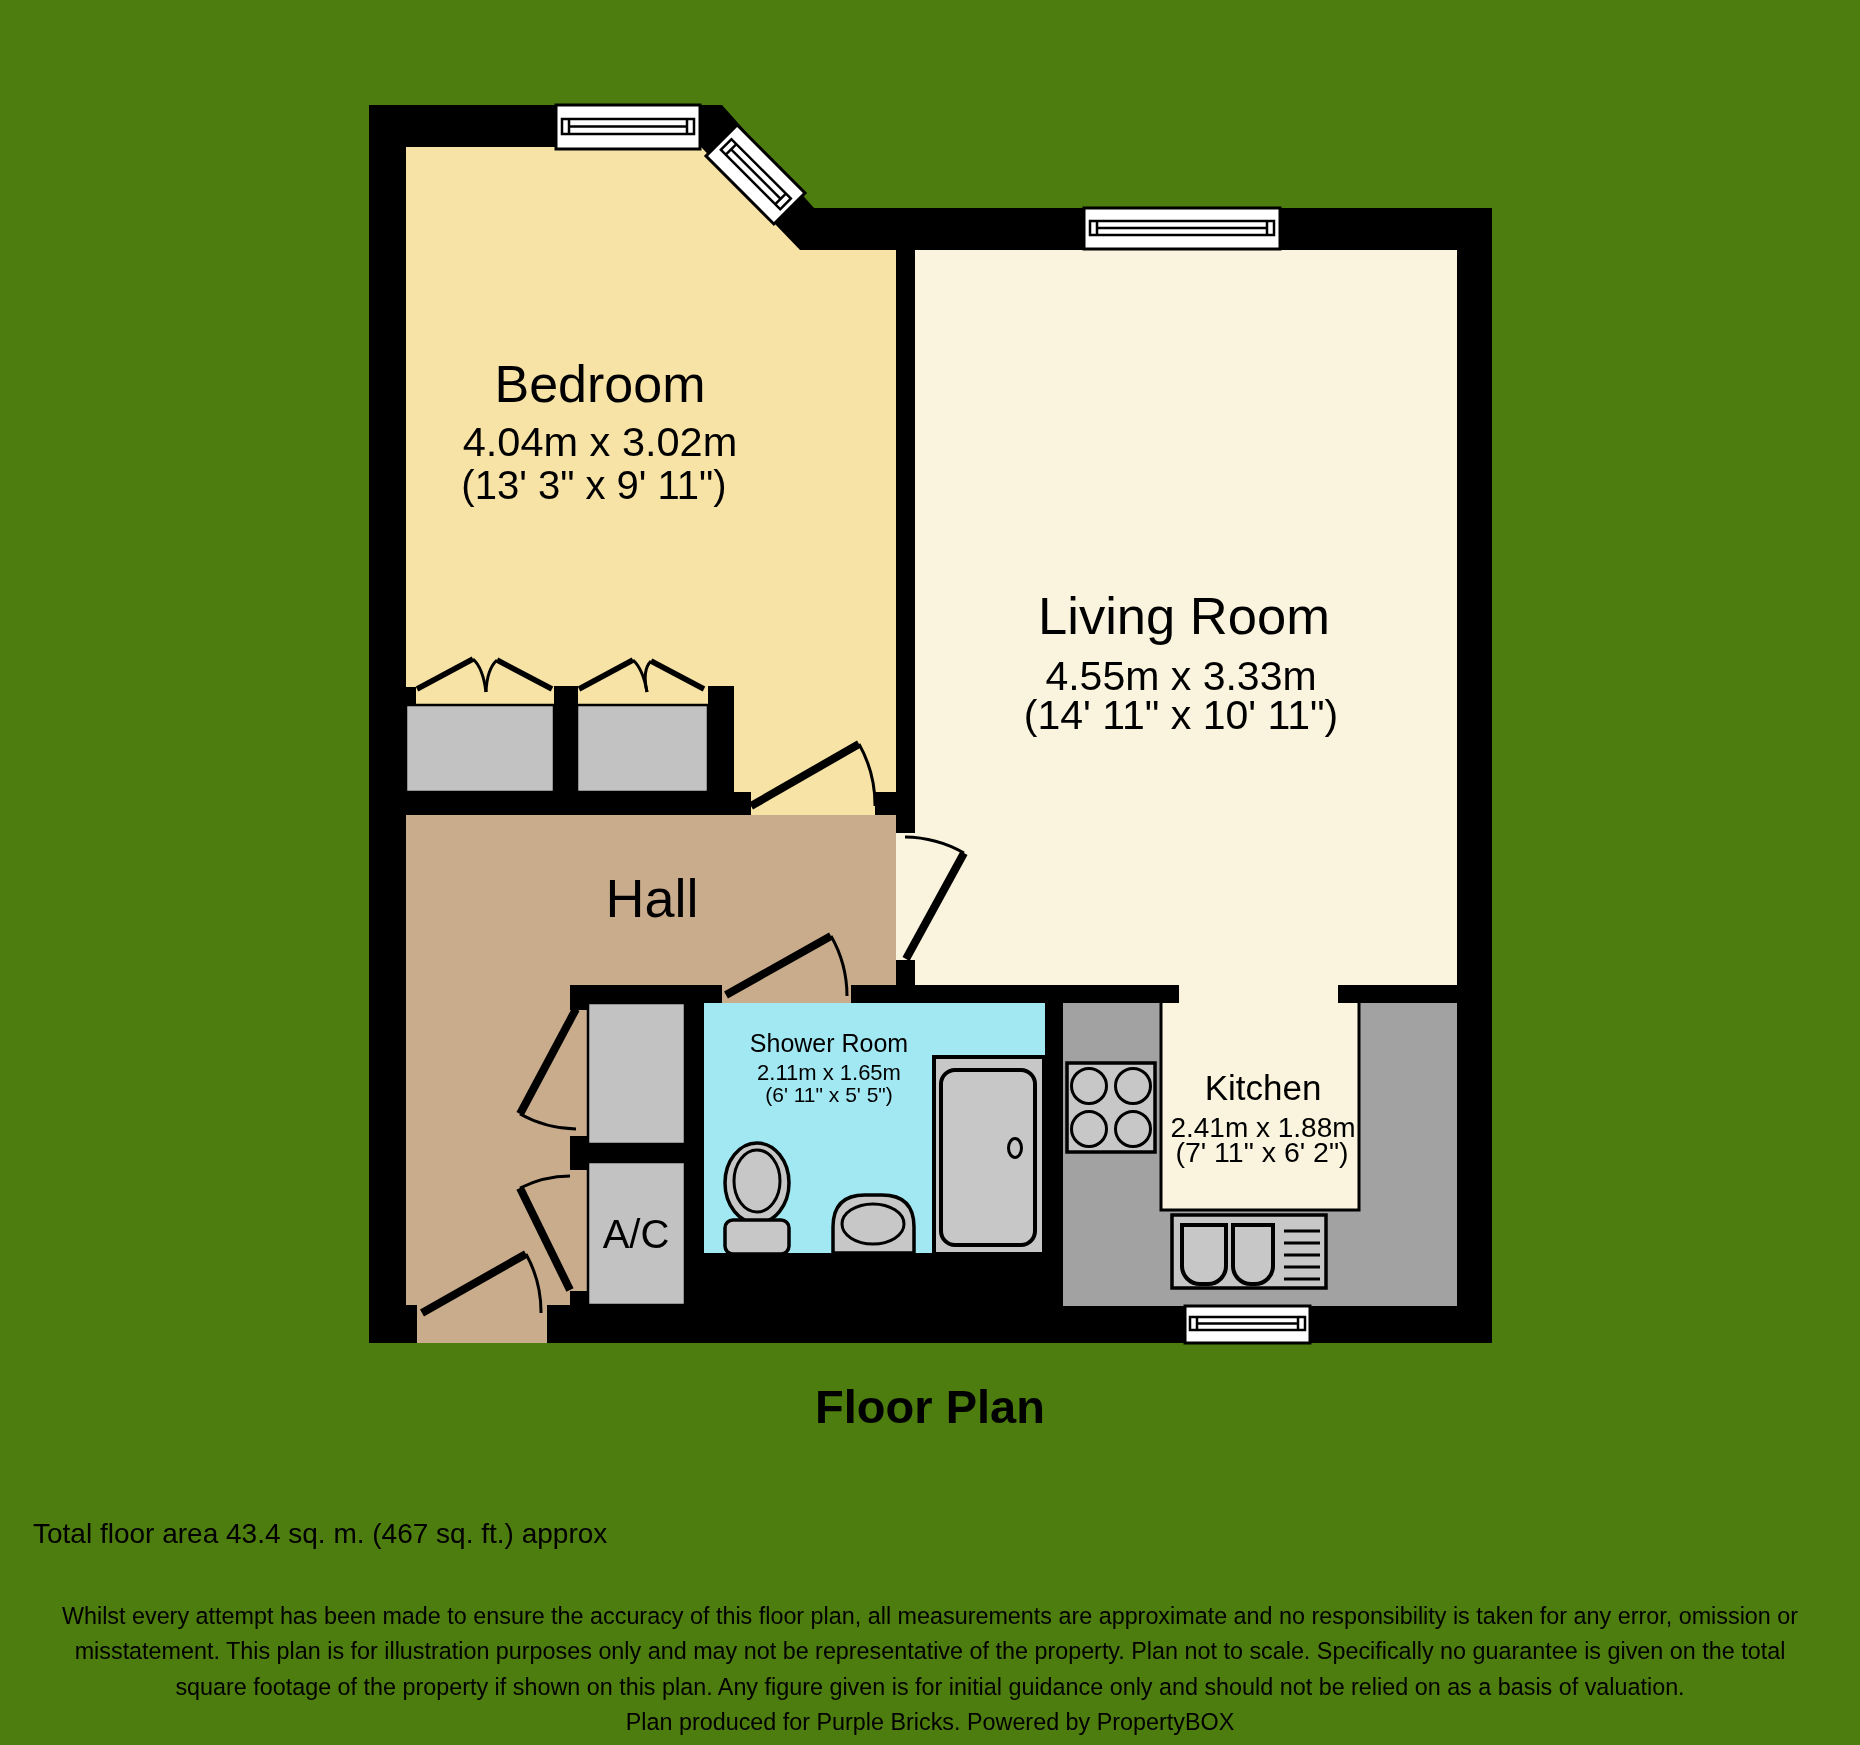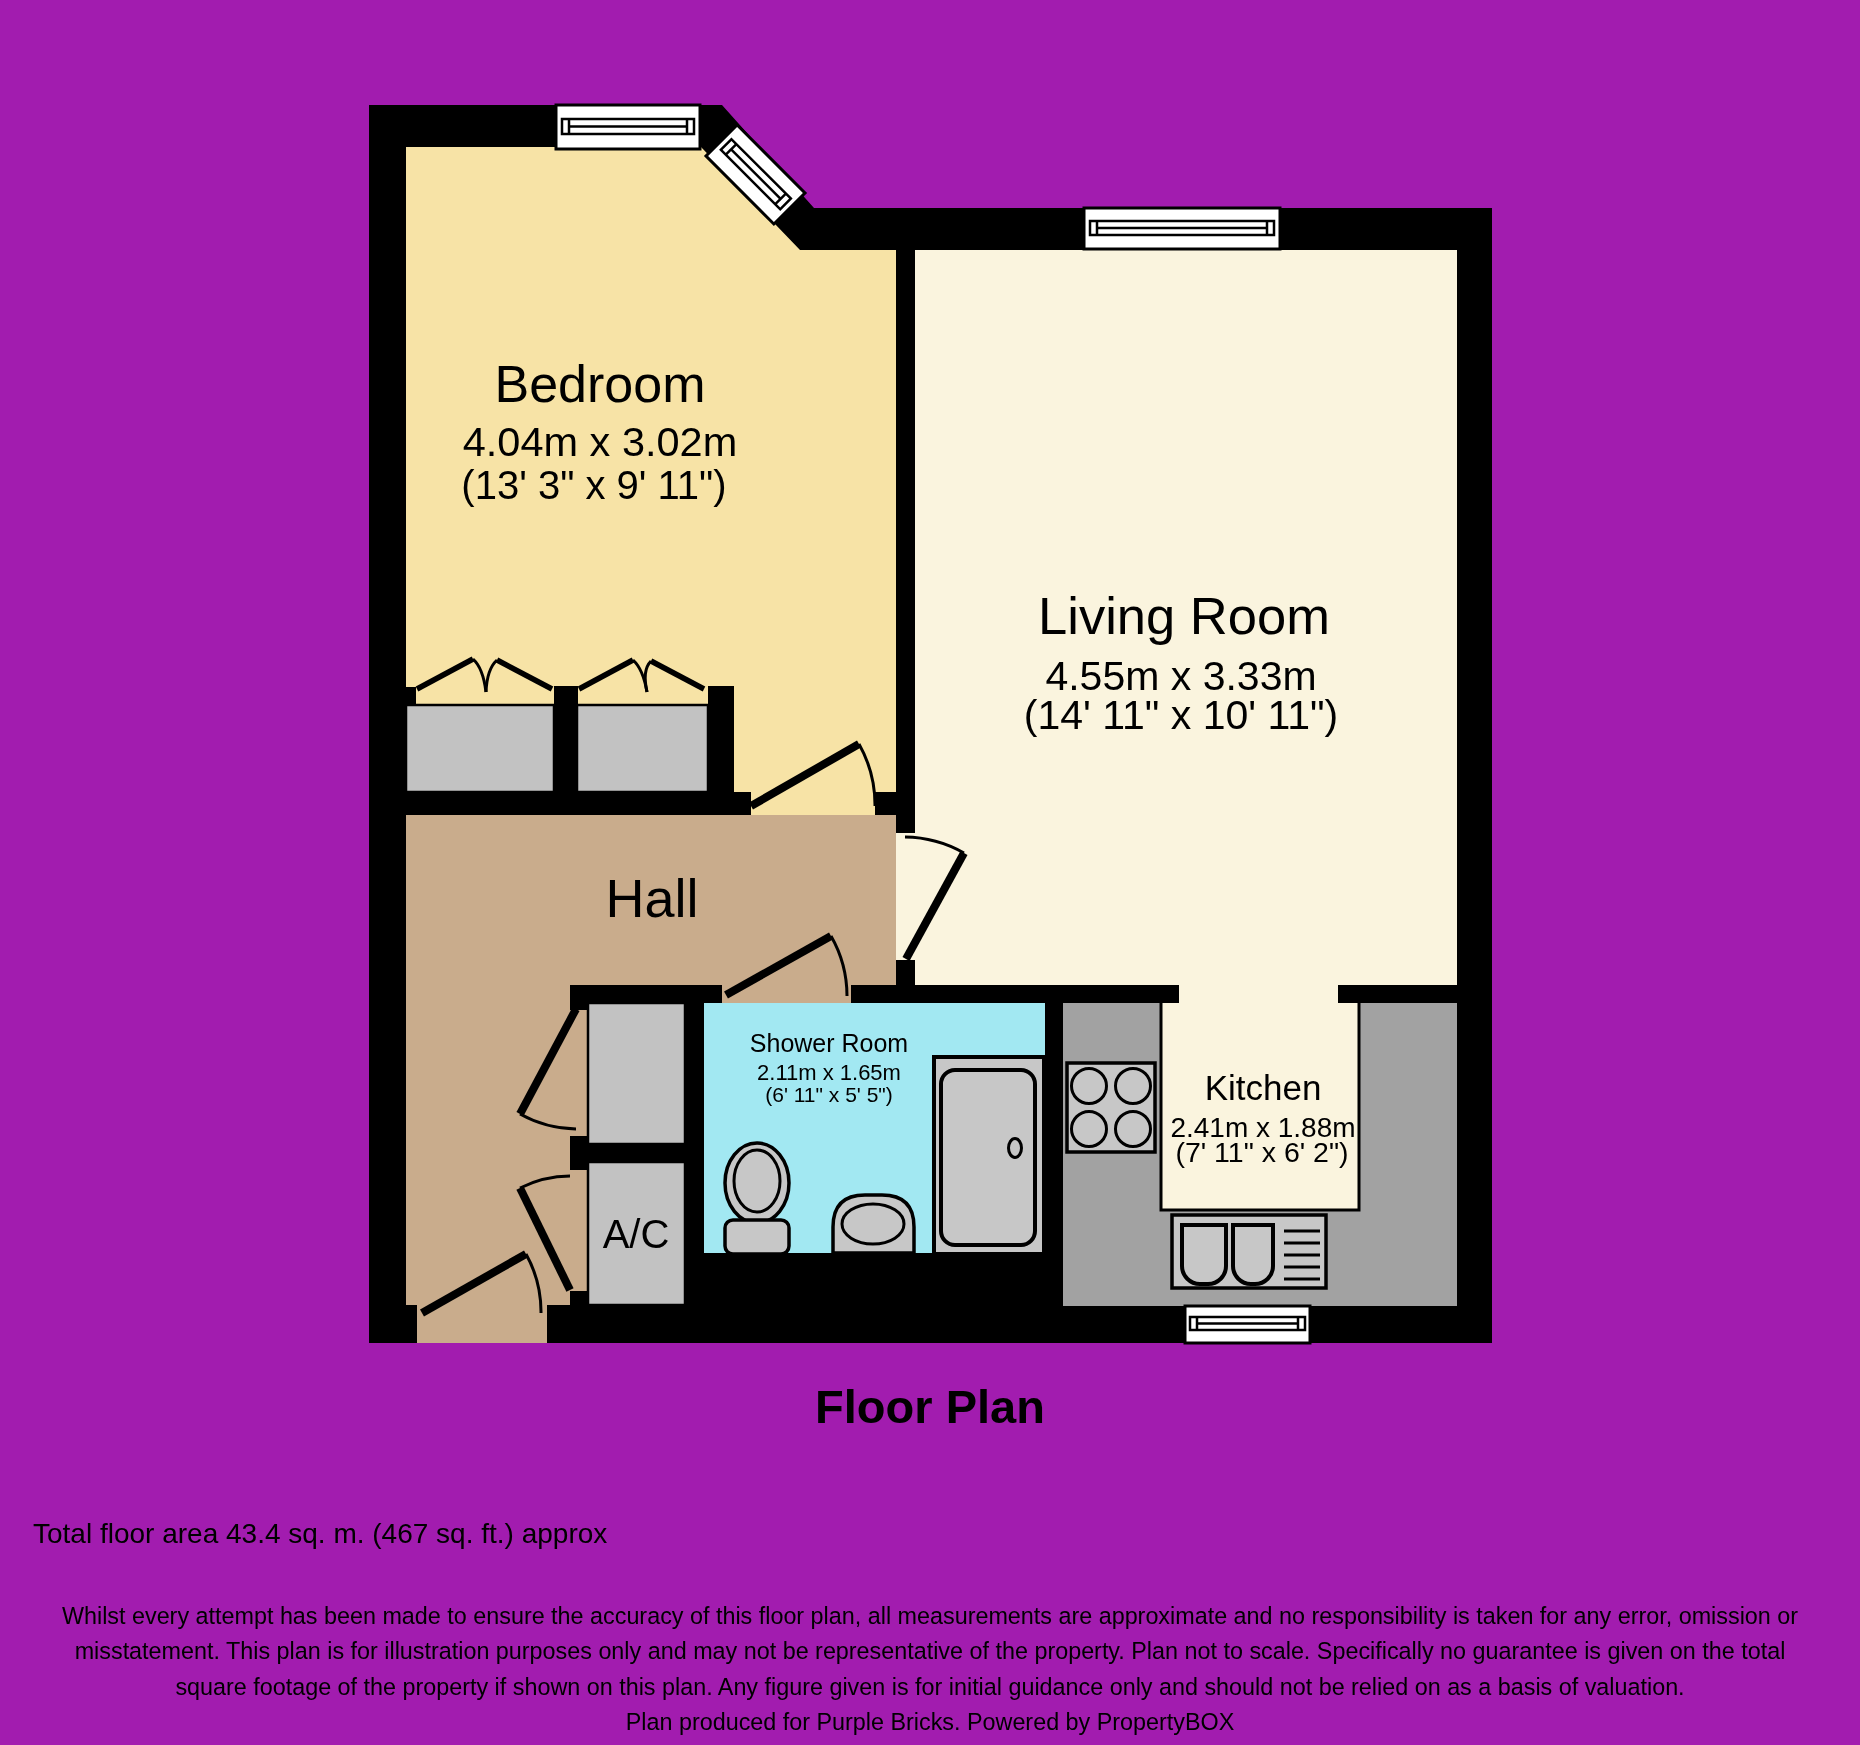--- a/index.html
+++ b/index.html
@@ -1,16 +1,16 @@
 <!DOCTYPE html>
 <html><head>
 <meta charset="utf-8">
 <style>
 html,body{margin:0;padding:0;background:#ffffff;}
-#page{position:relative;width:1860px;height:1745px;background:#a21caf;overflow:hidden;}
+#page{position:relative;width:1860px;height:1745px;background:#4d7c0f;overflow:hidden;}
 text{font-family:"Liberation Sans",sans-serif;fill:#000;}
 </style>
 </head>
 <body>
 <div id="page">
 <svg width="1860" height="1745" viewBox="0 0 1860 1745" xmlns="http://www.w3.org/2000/svg">
 
 <path d="M369,105 H722 L814,208 H1492 V1343 H369 Z" fill="#000000"></path>
 
 <path d="M406,147 H701 L800,250 H896 V792 H406 Z" fill="#F7E3A6"></path>

